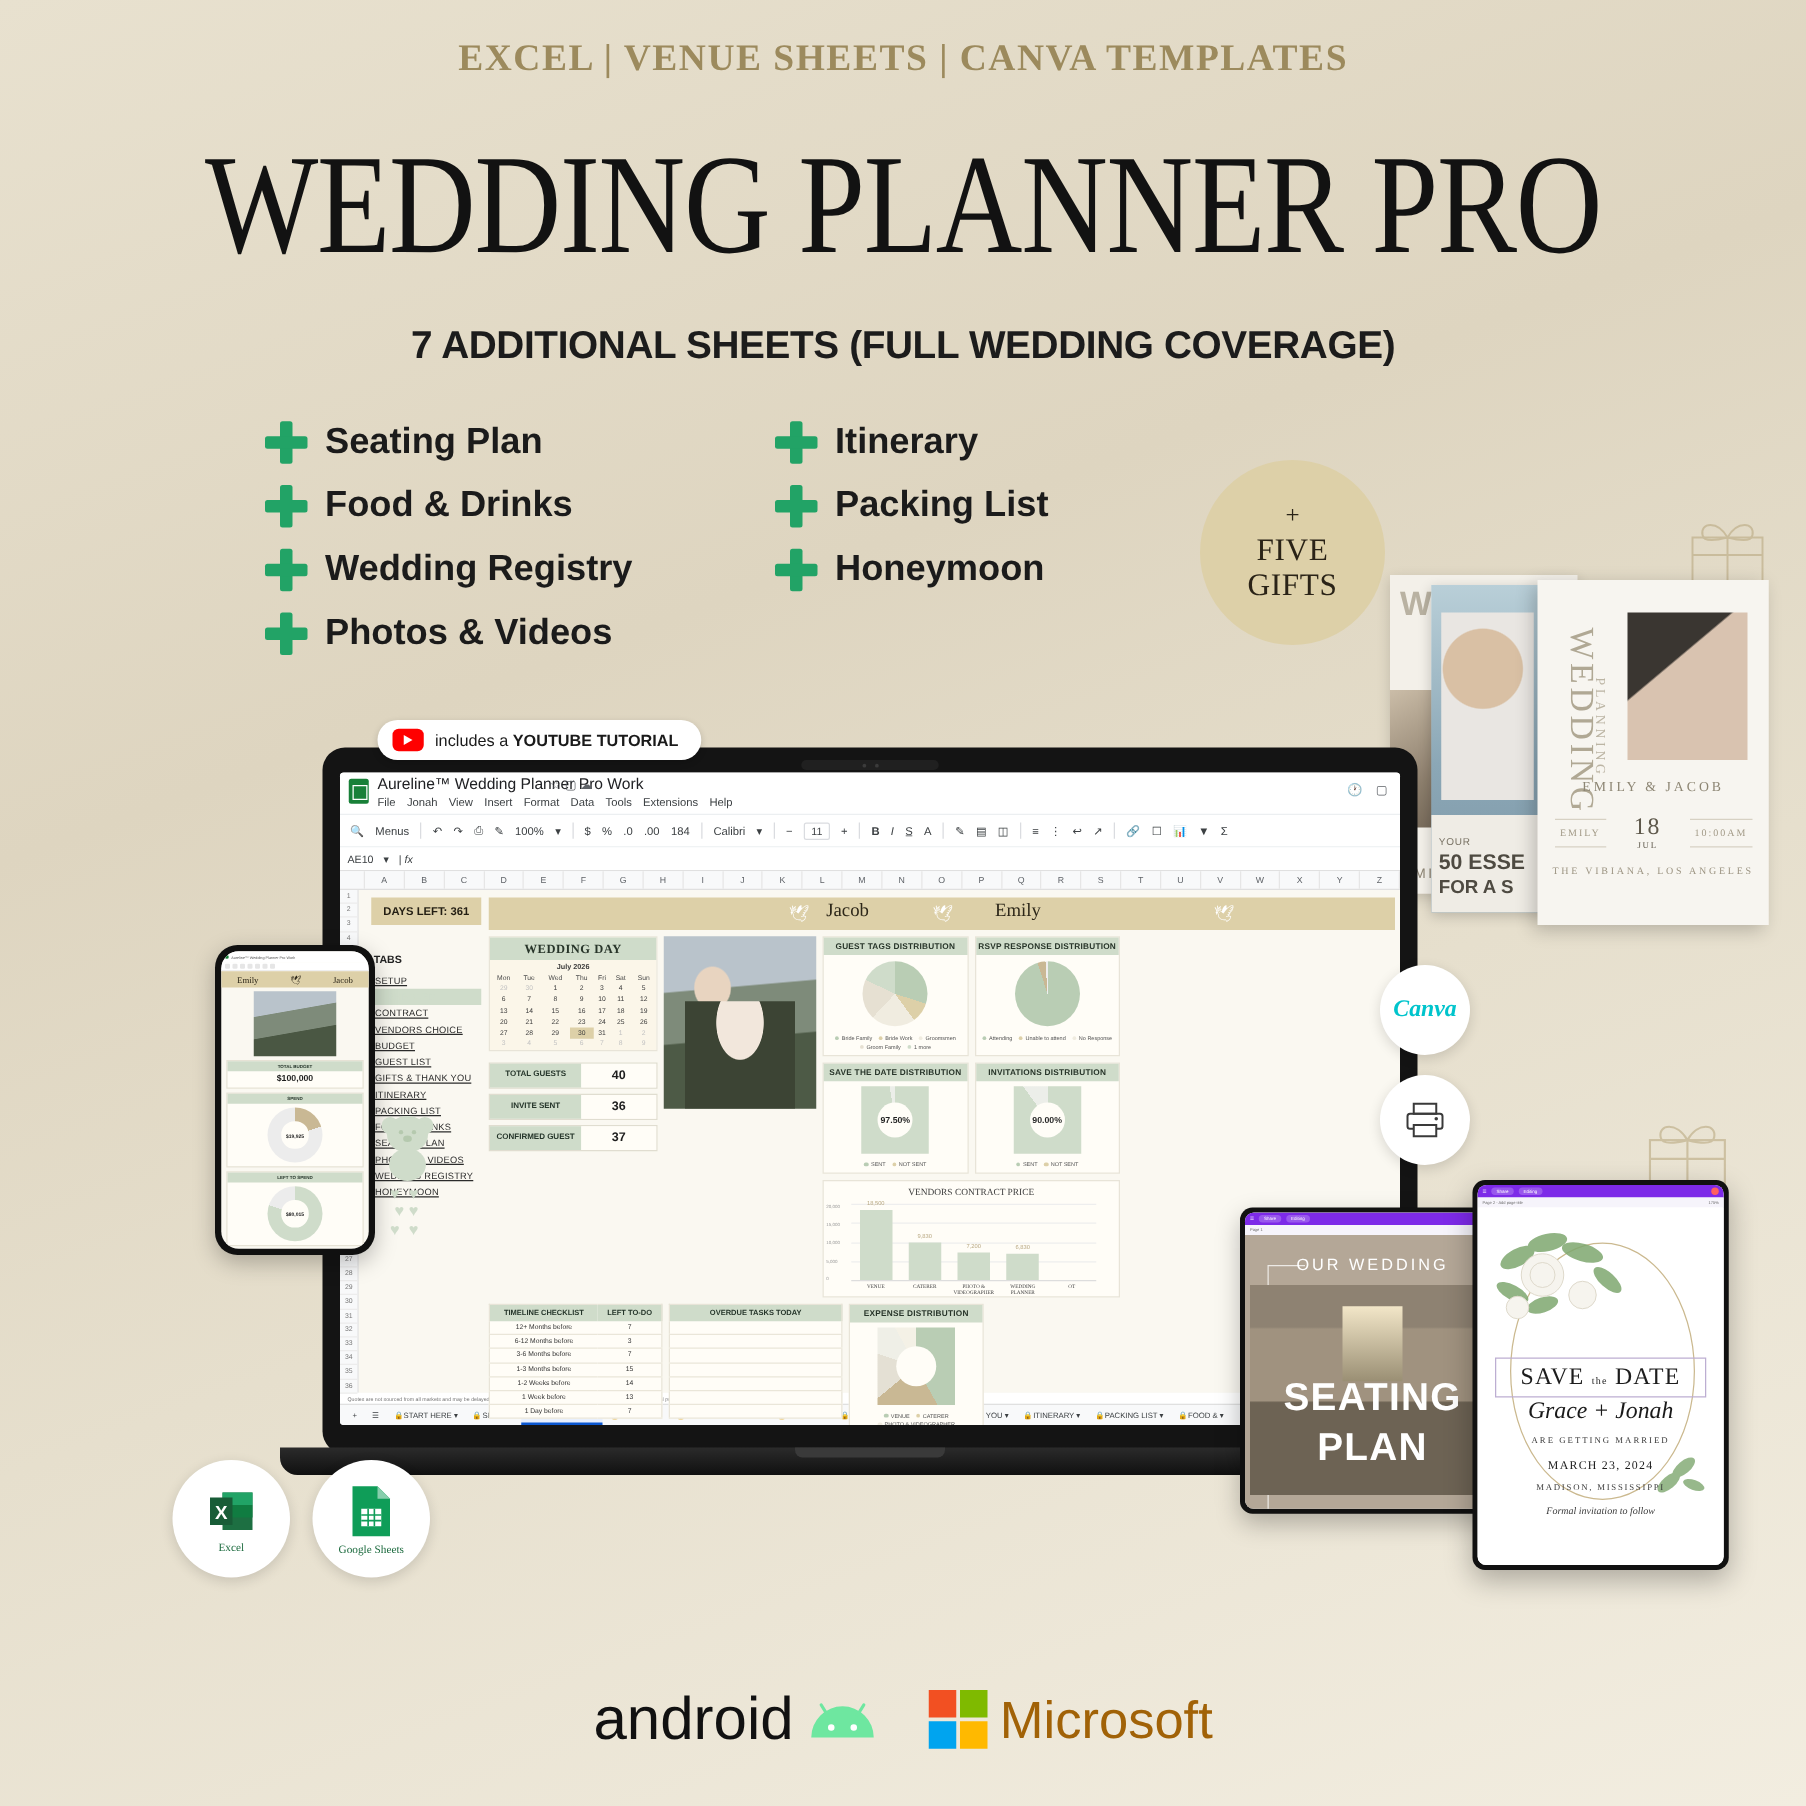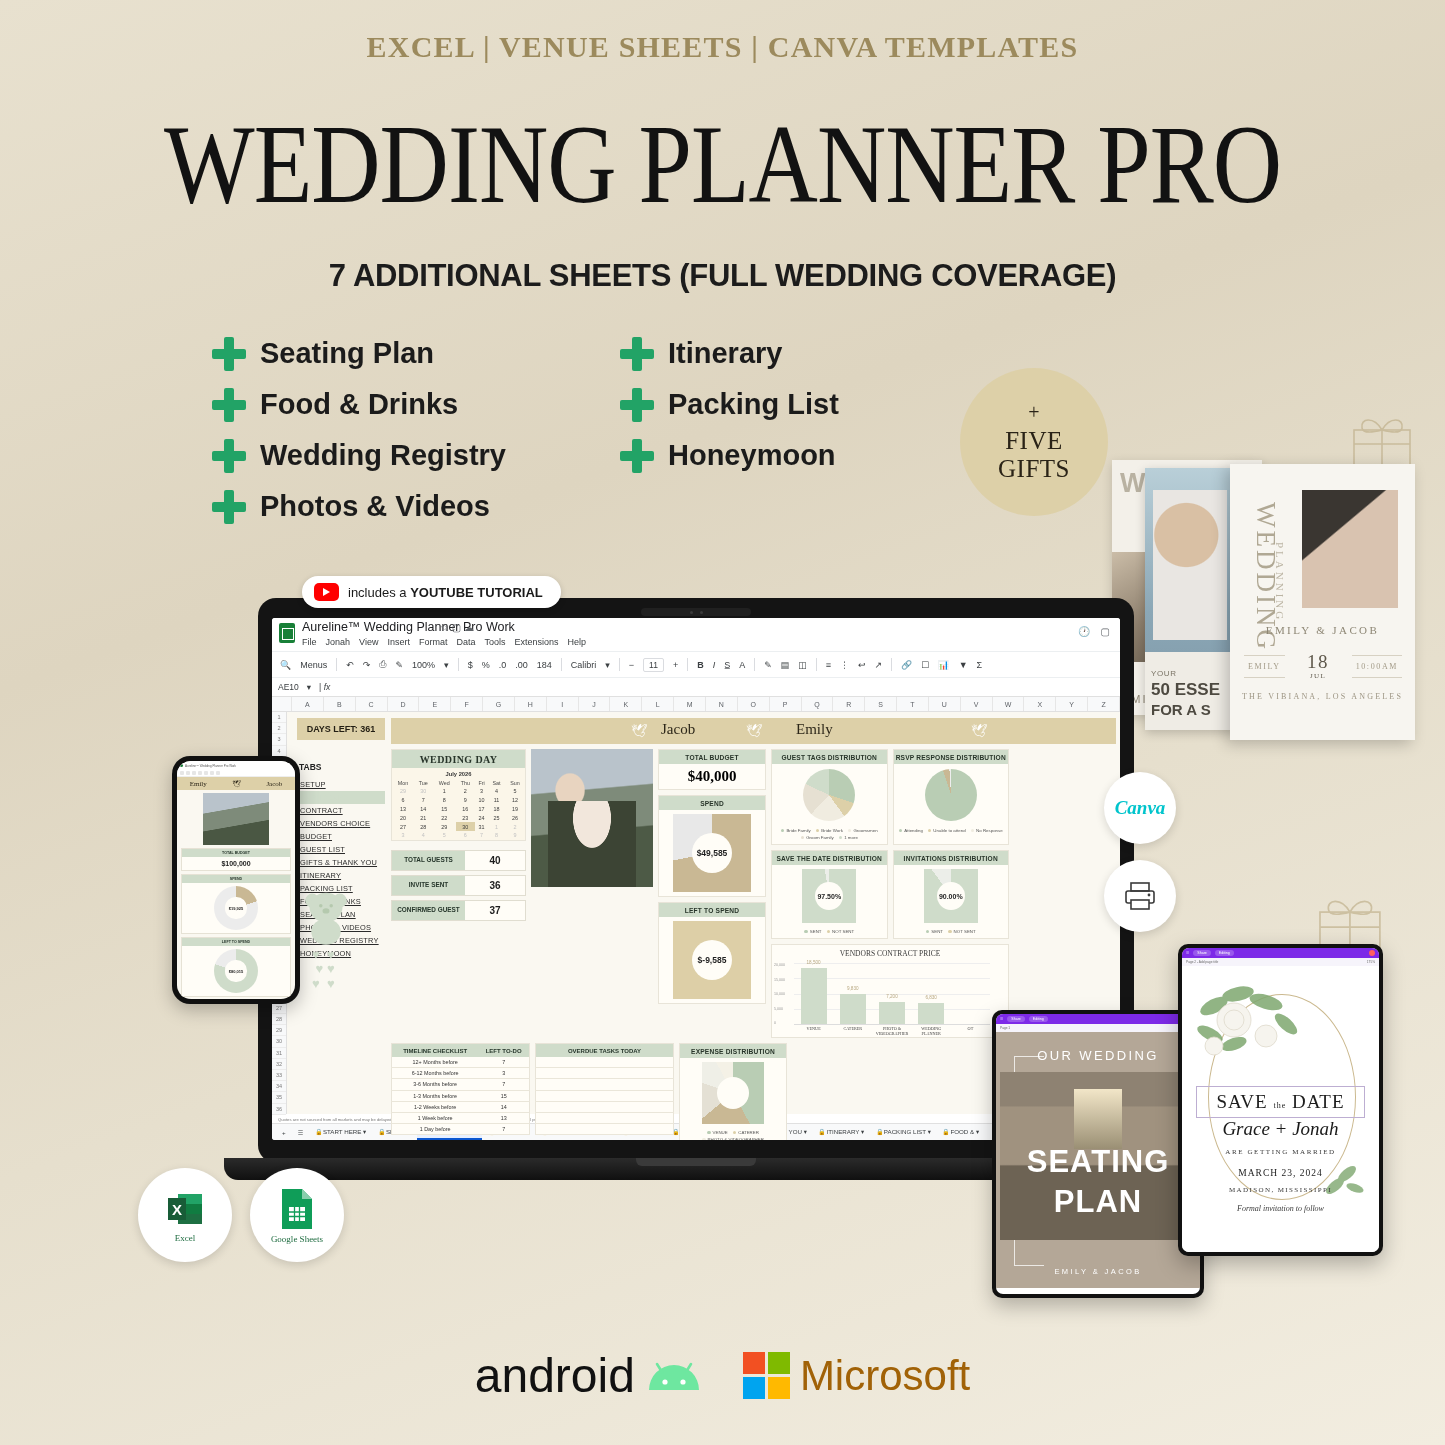--- a/index.html
+++ b/index.html
@@ -289,22 +289,22 @@
   .ph-card .v { font-size: 7px; font-weight:bold; text-align:center; padding: 3px 0; color:#1d1d1d;}
   .ph-donut { width: 44px; height: 44px; border-radius:50%; margin: 3px auto; position:relative;}
   .ph-donut .hole { position:absolute; inset: 26%; border-radius:50%; background:#fffdf7;
                     display:flex;align-items:center;justify-content:center;font-size:4px;font-weight:bold;color:#222;}
 
   
   .decor-bear { position:absolute; left: 300px; top: 888px; width: 52px; height: 58px; z-index: 16;}
   .hearts { position:absolute; left: 312px; top: 948px; z-index:16; color:#cfdcca; font-size: 13px; line-height: 1.1;}
 
   
-  .tablet-seating { position:absolute; left: 992px; top: 966px; width: 212px; height: 288px;
-        background:#111; border-radius: 10px; padding: 4px; box-shadow: 0 8px 20px rgba(0,0,0,.25); z-index: 22; margin-top: 44px;}
+  .tablet-seating { position:absolute; left: 992px; top: 966px; width: 212px; height: 245px;
+        background:#111; border-radius: 10px; padding: 4px; box-shadow: 0 8px 20px rgba(0,0,0,.25); z-index: 22;}
   .tablet-save { position:absolute; left: 1178px; top: 944px; width: 205px; height: 312px;
         background:#111; border-radius: 10px; padding: 4px; box-shadow: 0 8px 22px rgba(0,0,0,.28); z-index: 23;}
   .tb-screen { width:100%; height:100%; background:#fff; border-radius: 7px; overflow:hidden; position:relative;}
   .canva-bar { height: 10px; background:#7d2ae8; display:flex; align-items:center; gap: 4px; padding: 0 4px;
                font-size: 3.6px; color:#fff; }
   .canva-bar .chip { background: rgba(255,255,255,.22); border-radius: 5px; padding: 1px 4px; }
   .canva-bar .right { margin-left:auto; display:flex; gap:3px; align-items:center;}
   .canva-bar .av { width: 6px;height:6px;border-radius:50%;background:#ff5f5f;}
   .canva-sub { height: 8px; background:#f6f4fb; display:flex; align-items:center; justify-content:space-between;
                padding: 0 4px; font-size: 3.2px; color:#6a6a6a; }
@@ -742,38 +742,20 @@
      <div class="k">CONFIRMED GUEST</div>
      <div class="v">37</div>
                       </div>
                     </div>
                 </div>
 
                 <div class="col">
                   <div class="photo"></div>
                 </div>
 
-                <div class="col" style="width:108px;">
-                  <div class="card">
-                    <div class="card-h">TOTAL BUDGET</div>
-                    <div style="font-size:15px;font-weight:bold;text-align:center;padding:4px 0;font-family:'Liberation Serif',serif;">$40,000</div>
-                  </div>
-                  <div class="card">
-                    <div class="card-h">SPEND</div>
-                    <div class="donut small" style="width:78px;height:78px;background:conic-gradient(#c9b894 0 72%, #e8e8e8 72% 100%);">
-                      <span class="hole">$49,585</span>
-                    </div>
-                  </div>
-                  <div class="card">
-                    <div class="card-h">LEFT TO SPEND</div>
-                    <div class="donut small" style="width:78px;height:78px;background:conic-gradient(#ddcfa7 0 100%);">
-                      <span class="hole">$-9,585</span>
-                    </div>
-                  </div>
-                </div>
 
                 <div class="col" style="width:238px;">
                   <div style="display:flex;gap:5px;">
                     <div class="card" style="flex:1;">
                       <div class="card-h">GUEST TAGS DISTRIBUTION</div>
                       <div class="pie" style="width:52px;height:52px;background:conic-gradient(#b9cdb4 0 30%, #ddd0a8 30% 40%, #f0ece0 40% 62%, #e6e0d2 62% 82%, #cfdcca 82% 100%);"></div>
                       <div class="legend" id="lg-guest">
                           <span><i style="background:#b9cdb4"></i>Bride Family</span>
                           <span><i style="background:#ddd0a8"></i>Bride Work</span>
                           <span><i style="background:#f0ece0"></i>Groomsmen</span>

